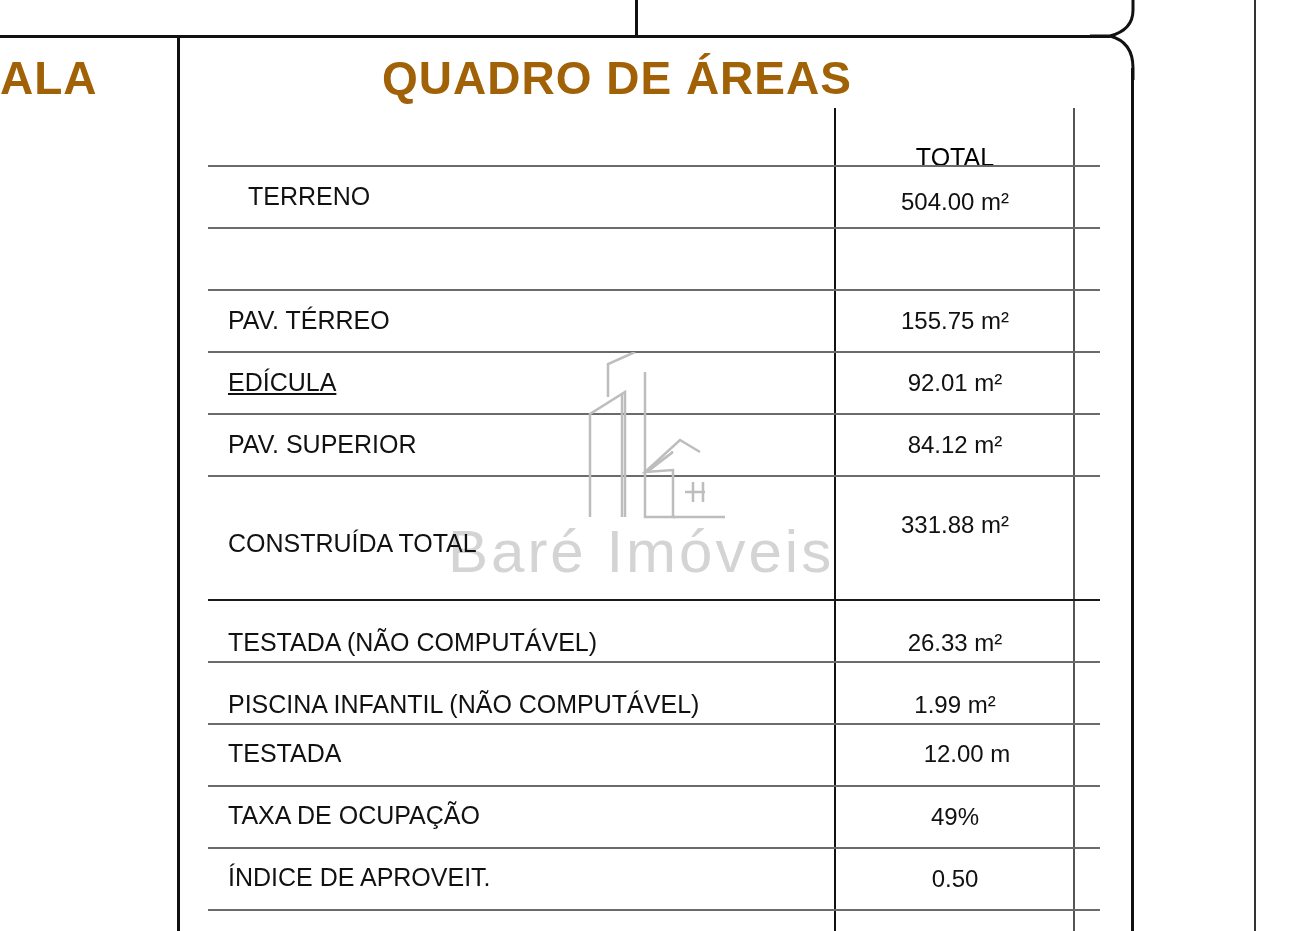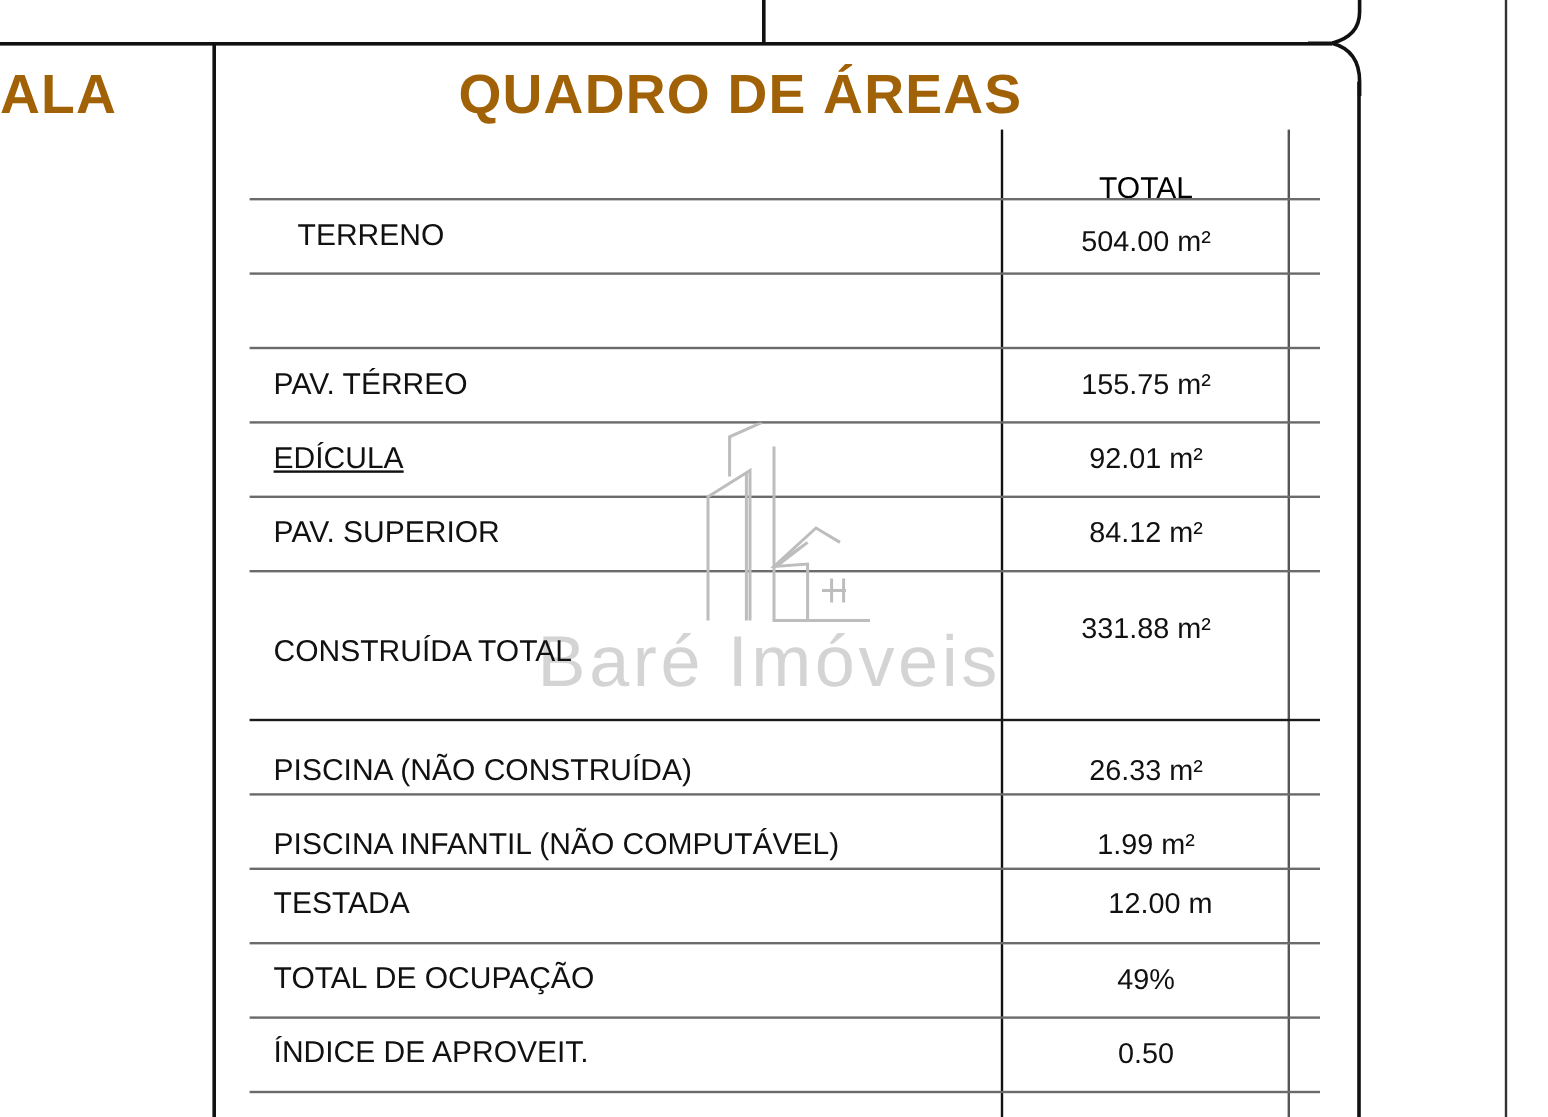--- a/index.html
+++ b/index.html
@@ -98,26 +98,26 @@
 
 <div class="label" style="top:370px;text-decoration:underline;">EDÍCULA</div>
 <div class="value" style="top:371px;">92.01 m²</div>
 
 <div class="label" style="top:432px;">PAV. SUPERIOR</div>
 <div class="value" style="top:433px;">84.12 m²</div>
 
 <div class="label" style="top:531px;">CONSTRUÍDA TOTAL</div>
 <div class="value" style="top:513px;">331.88 m²</div>
 
-<div class="label" style="top:630px;">PISCINA (NÃO CONSTRUÍDA)</div>
+<div class="label" style="top:630px;">TESTADA (NÃO COMPUTÁVEL)</div>
 <div class="value" style="top:631px;">26.33 m²</div>
 
 <div class="label" style="top:692px;">PISCINA INFANTIL (NÃO COMPUTÁVEL)</div>
 <div class="value" style="top:693px;">1.99 m²</div>
 
 <div class="label" style="top:741px;">TESTADA</div>
 <div class="value" style="top:742px; padding-left:12px;">12.00 m</div>
 
-<div class="label" style="top:803px;">TOTAL DE OCUPAÇÃO</div>
+<div class="label" style="top:803px;">TAXA DE OCUPAÇÃO</div>
 <div class="value" style="top:805px;">49%</div>
 
 <div class="label" style="top:865px;">ÍNDICE DE APROVEIT.</div>
 <div class="value" style="top:867px;">0.50</div>
 
 </body></html>

